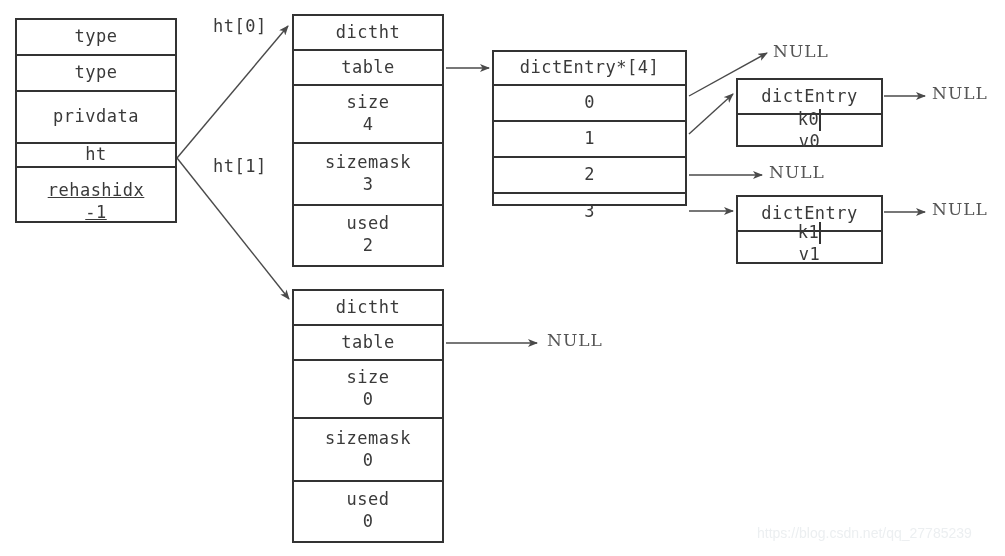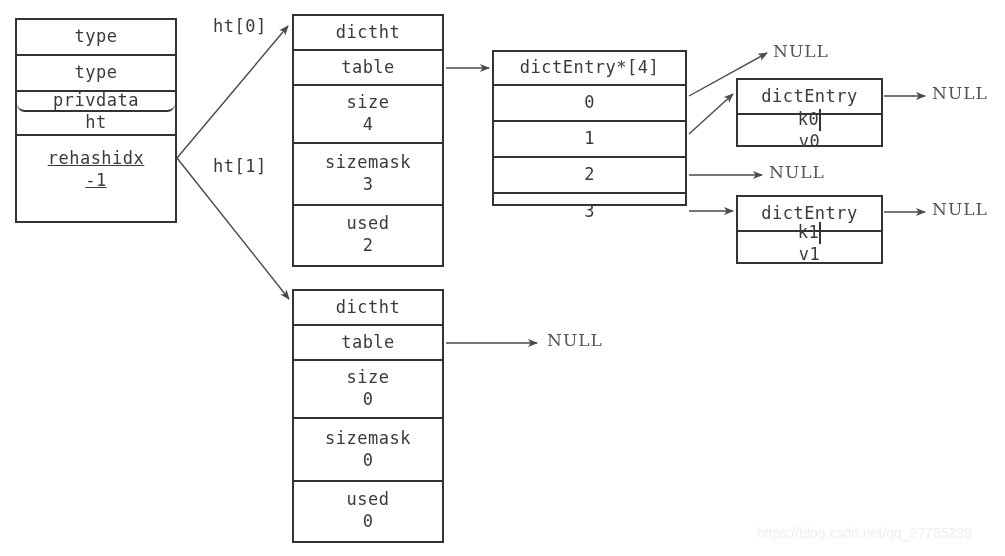--- a/index.html
+++ b/index.html
@@ -119,21 +119,21 @@
     </g>
   </svg>
 
   <div class="struct" style="left:15px; top:18px; width:162px; height:205px;">
     <div class="row" style="height:36px;">
       <span>type</span>
     </div>
     <div class="row" style="height:36px;">
       <span>type</span>
     </div>
-    <div class="row" style="height:20px;border-radius:8px;">
+    <div class="row" style="height:52px;">
       <span>privdata</span>
     </div>
     <div class="row" style="height:24px;">
       <span>ht</span>
     </div>
     <div class="row" style="height:68px;text-decoration:underline;">
       <span>rehashidx</span>
       <span class="val">-1</span>
     </div>
   </div>

